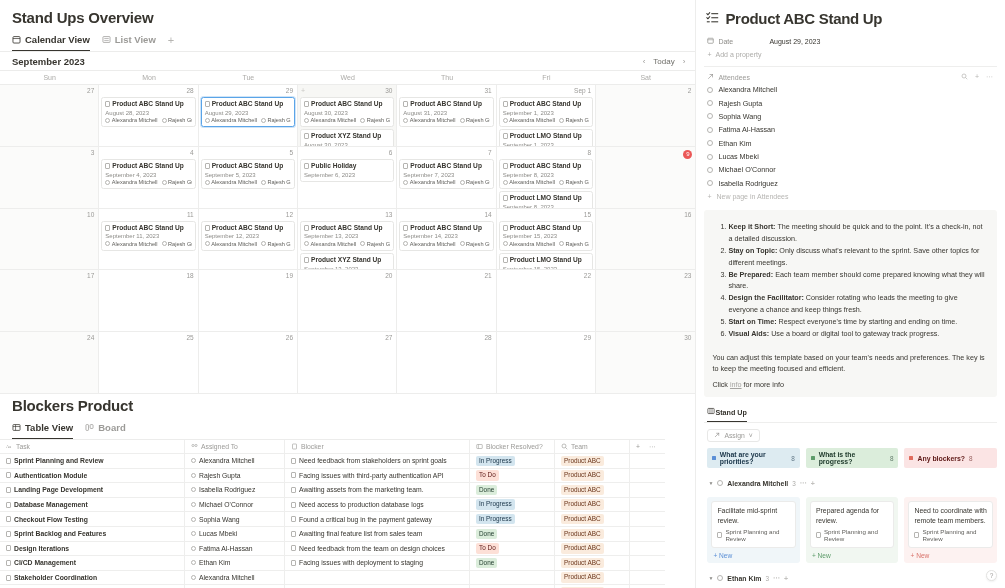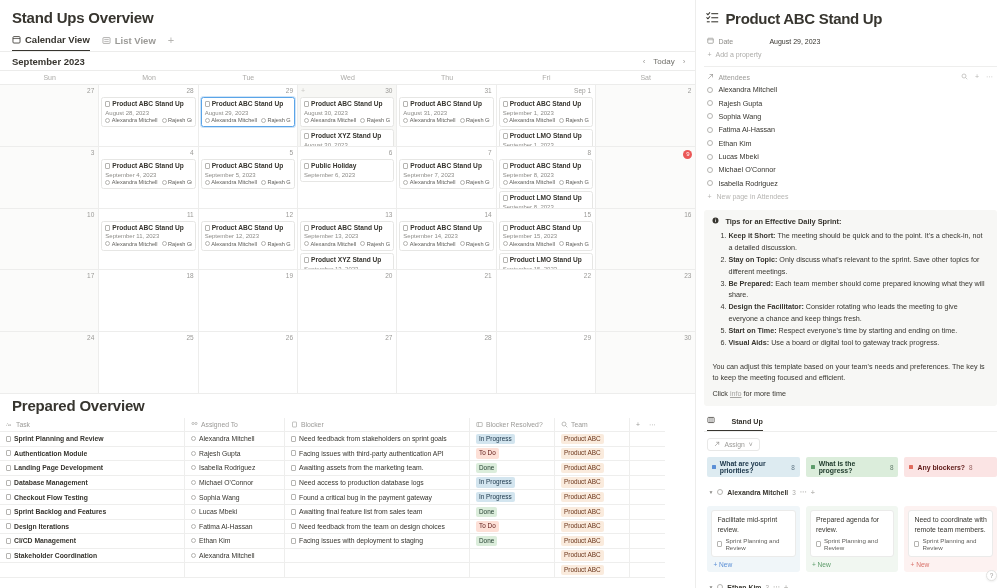--- a/index.html
+++ b/index.html
@@ -9,21 +9,21 @@
     background: #ffffff;
     color: #37352f;
     overflow: hidden;
     font-size: 11px;
   }
   .app { display: flex; width: 1005px; height: 588px; }
 
   
   .left { width: 771px; height: 588px; position: relative; background:#fff; border-right:1px solid #ededec; overflow:hidden;}
   .pane-title { font-size: 15px; font-weight: 700; letter-spacing:-0.2px; padding: 9px 12px 4px 12px; color:#37352f;}
-  .viewbar { display:flex; align-items:flex-end; gap:12px; padding: 4px 12px 0 12px; border-bottom:1px solid #ececeb;}
+  .viewbar { display:flex; align-items:flex-start; gap:12px; padding: 4px 12px 0 12px; border-bottom:1px solid #ececeb;}
   .viewtab { display:flex; align-items:center; gap:4px; font-size:9.5px; color:#9b9a97; padding-bottom:5px; cursor:pointer;font-weight:bold;}
   .viewtab.active { color:#37352f; font-weight:600; border-bottom:1.6px solid #37352f;}
   .viewtab .ic { width:9px; height:9px; display:inline-block; }
   .viewadd { font-size:11px; color:#b6b5b2; padding-bottom:5px; cursor:pointer;}
 
   .cal-header { display:flex; align-items:center; justify-content:space-between; padding:4px 10px 3px 12px; }
   .cal-month { font-size:9.5px; font-weight:700; }
   .cal-nav { display:flex; align-items:center; gap:8px; font-size:8px; color:#9b9a97;}
   .cal-nav span { cursor:pointer; }
   .cal-nav .today { font-size:8px; color:#6f6e69; }
@@ -86,21 +86,21 @@
   .callout { background:#f7f7f5; border-radius:3px; padding:7px 9px 8px 8px; margin-top:7px; }
   .callout-head { display:flex; gap:6px; align-items:flex-start; font-size:7.4px; font-weight:700; color:#37352f; }
   .callout ol { margin:4px 0 12px 16px; padding:0; }
   .callout li { font-size:7.2px; line-height:1.65; color:#37352f; }
   .callout li b { font-weight:700; }
   .callout .para { font-size:7.2px; line-height:1.55; color:#37352f; margin-top:7px; }
   .callout .para2 { font-size:7.2px; margin-top:6px; }
   .callout .link { color:#a5a4a1; text-decoration:underline; }
 
   .board-tabbar { display:flex; align-items:center; gap:12px; margin-top:10px; border-bottom:1px solid #eeeeed; padding-left:3px;}
-  .board-tab { display:flex; align-items:center; gap:16px; font-size:7.2px; font-weight:600; color:#37352f; padding-bottom:4px; border-bottom:1.5px solid #37352f; cursor:pointer;}
+  .board-tab { display:flex; align-items:center; gap:0; font-size:7.2px; font-weight:600; color:#37352f; padding-bottom:4px; border-bottom:1.5px solid #37352f; cursor:pointer;}
   .assign-btn { display:inline-flex; align-items:center; gap:4px; font-size:6.8px; color:#9b9a97; border:1px solid #e8e8e7; border-radius:3px; padding:2px 6px; margin:6px 0 6px 3px;}
 
   .board { display:grid; grid-template-columns: 1fr 1fr 1fr; gap:6px; padding-left:3px;}
   .col-head { display:flex; align-items:center; gap:4px; font-size:6.9px; font-weight:700; border-radius:2px; padding:3px 5px;}
   .col-head .cnt { font-weight:400; font-size:6.4px; opacity:0.65; }
   .col-head .sq { width:4px; height:4px; border-radius:0.5px; display:inline-block;}
   .col-prio { background:#ddebf1; color:#183347; }
   .col-prog { background:#dbeddb; color:#1c3829; }
   .col-block { background:#fbe4e4; color:#5d1715; }
 
@@ -470,21 +470,42 @@
         </div>
         <div class="cell">
           <span class="daynum">29</span>
         </div>
         <div class="cell weekend">
           <span class="daynum">30</span>
         </div>
       </div>
 
     <div class="blockers">
-      <div class="pane-title">Prepared Overview</div>
+      <div class="pane-title">Blockers Product</div>
+      <div class="viewbar">
+        <div class="viewtab active">
+          <span class="ic">
+            <svg width="9" height="9" viewBox="0 0 14 14">
+                <rect x="1.5" y="2.5" width="11" height="9" rx="1" fill="none" stroke="#37352f" stroke-width="1.2"></rect>
+                <line x1="1.5" y1="5.5" x2="12.5" y2="5.5" stroke="#37352f" stroke-width="1"></line>
+                <line x1="5.5" y1="2.5" x2="5.5" y2="11.5" stroke="#37352f" stroke-width="1"></line>
+              </svg>
+          </span>
+          <span>Table View</span>
+        </div>
+        <div class="viewtab">
+          <span class="ic">
+            <svg width="9" height="9" viewBox="0 0 14 14">
+                <rect x="1.5" y="2.5" width="4" height="9" rx="1" fill="none" stroke="#9b9a97" stroke-width="1.2"></rect>
+                <rect x="8" y="2.5" width="4.5" height="6" rx="1" fill="none" stroke="#9b9a97" stroke-width="1.2"></rect>
+              </svg>
+          </span>
+          <span>Board</span>
+        </div>
+      </div>
       <div class="tbl" id="blockers-table">
           <div class="tbl-head">
             <div class="th cellborder">
               <span><svg width="7" height="7" viewBox="0 0 14 14">
                   <text x="0" y="10" font-size="9" fill="#9b9a97" font-family="serif">Aa</text>
                 </svg></span>
               <span>Task</span>
             </div>
             <div class="th cellborder">
               <span><svg width="7" height="7" viewBox="0 0 14 14">
@@ -805,41 +826,31 @@
           <span class="av" style="width:6px;height:6px"></span>
           <span>Isabella Rodriguez</span>
         </div>
       </div>
     <div class="att-new">
       <span>+</span>
       <span>New page in Attendees</span>
     </div>
 
     <div class="callout">
-      <div class="callout-head">
-        <span>
-          <svg width="7" height="7" viewBox="0 0 14 14">
-              <circle cx="7" cy="7" r="6" fill="#37352f"></circle>
-              <rect x="6.3" y="5.6" width="1.4" height="4.6" fill="#fff"></rect>
-              <rect x="6.3" y="3.4" width="1.4" height="1.5" fill="#fff"></rect>
-            </svg>
-        </span>
-        <span>Tips for an Effective Daily Sprint:</span>
-      </div>
       <ol id="tips-list">
           <li><b>Keep it Short:</b><span> The meeting should be quick and to the point. It's a check-in, not a detailed discussion.</span></li>
           <li><b>Stay on Topic:</b><span> Only discuss what's relevant to the sprint. Save other topics for different meetings.</span></li>
           <li><b>Be Prepared:</b><span> Each team member should come prepared knowing what they will share.</span></li>
           <li><b>Design the Facilitator:</b><span> Consider rotating who leads the meeting to give everyone a chance and keep things fresh.</span></li>
           <li><b>Start on Time:</b><span> Respect everyone's time by starting and ending on time.</span></li>
           <li><b>Visual Aids:</b><span> Use a board or digital tool to gateway track progress.</span></li>
         </ol>
       <div class="para">You can adjust this template based on your team's needs and preferences. The key is to keep the meeting focused and efficient.</div>
       <div class="para2">
-        <span>Click </span><a class="link" href="#">info</a><span> for more time</span>
+        <span>Click </span><a class="link" href="#">info</a><span> for more info</span>
       </div>
     </div>
 
     <div class="board-tabbar">
       <div class="board-tab">
         <span>
           <svg width="8" height="8" viewBox="0 0 14 14">
               <rect x="1.5" y="2.5" width="11" height="9" rx="1" fill="none" stroke="#37352f" stroke-width="1.2"></rect>
               <line x1="5.2" y1="2.5" x2="5.2" y2="11.5" stroke="#37352f" stroke-width="1"></line>
               <line x1="8.8" y1="2.5" x2="8.8" y2="11.5" stroke="#37352f" stroke-width="1"></line>

